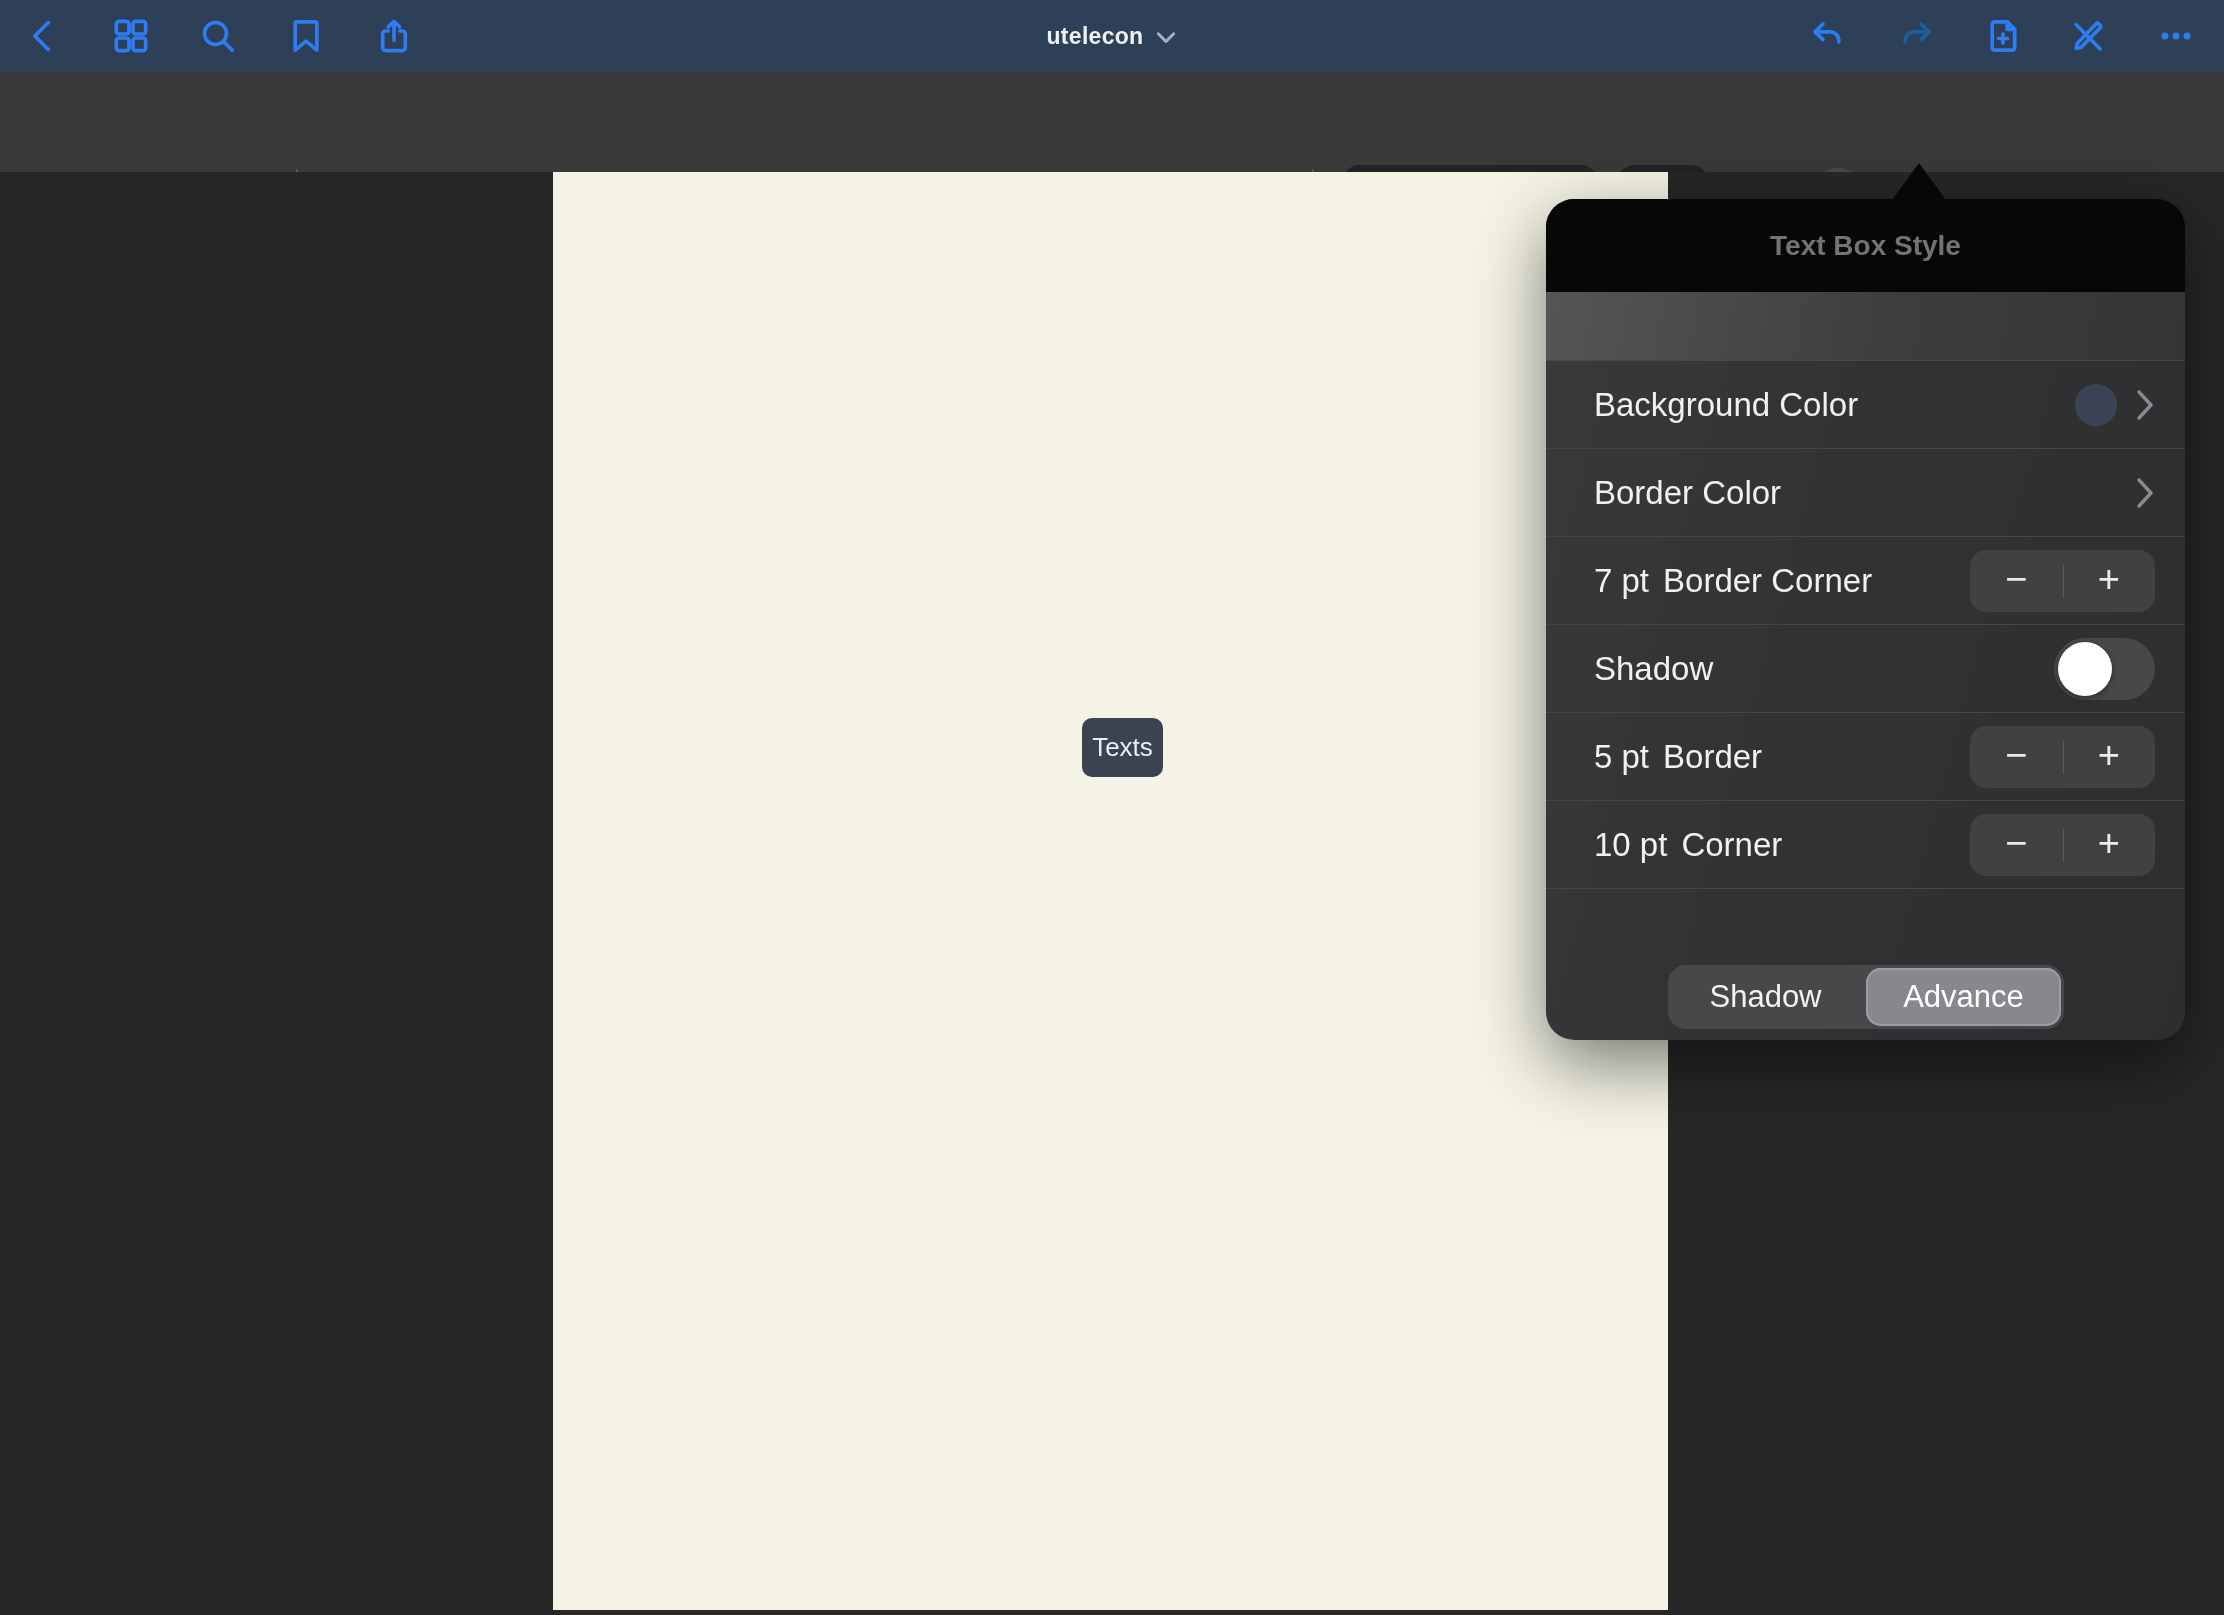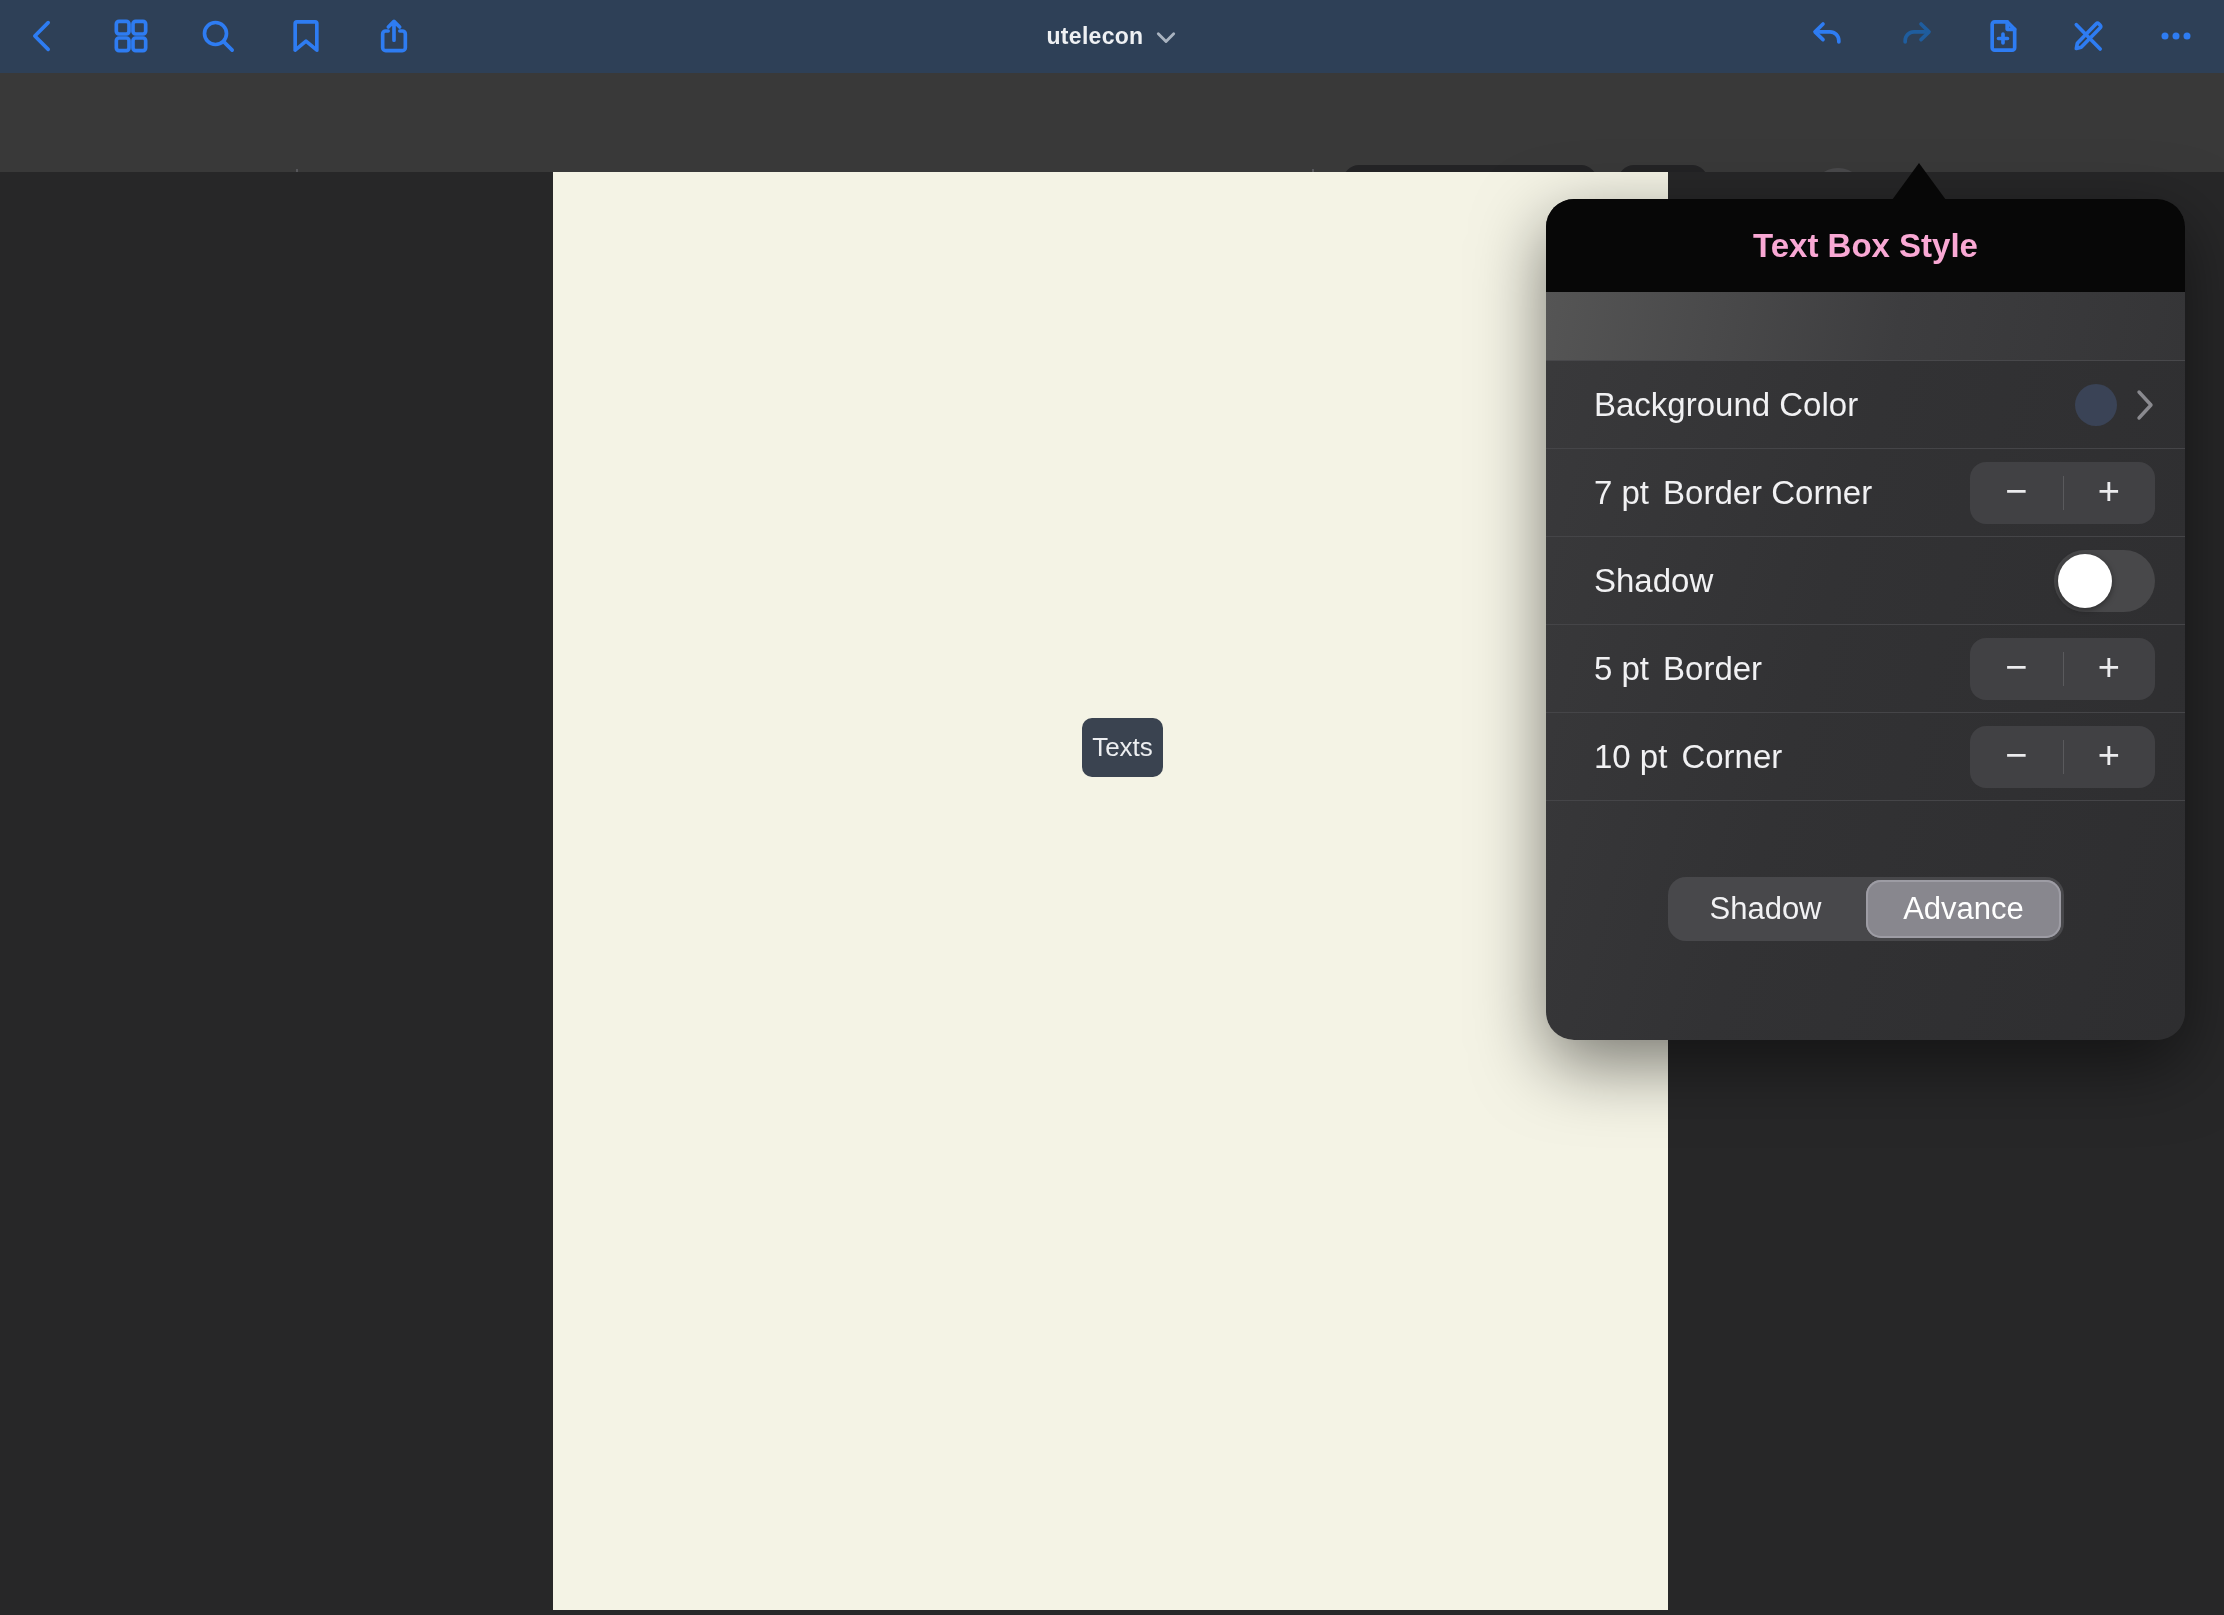--- a/index.html
+++ b/index.html
@@ -55,21 +55,21 @@
 
   
   .popup { position:absolute; left:1546px; top:199px; width:639px; height:841px; border-radius:28px;
            background:linear-gradient(105deg,#3a3a3c 0%,#323234 45%,#2e2e30 100%);
            box-shadow:0 24px 70px rgba(0,0,0,.5); }
   .popup-arrow { position:absolute; left:346px; top:-36px; width:0; height:0;
            border-left:27px solid transparent; border-right:27px solid transparent;
            border-bottom:37px solid #070707; }
   .popup-header { height:93px; background:#070707; border-radius:28px 28px 0 0; display:flex;
            align-items:center; justify-content:center; }
-  .popup-header span { color:#f9a8d4; font-size:33px; font-weight:700; }
+  .popup-header span { color:#737373; font-size:28px; font-weight:700; }
   .popup-band { height:69px; background:linear-gradient(100deg,#555555 0%,#3d3d3f 55%,#353537 100%);
            border-bottom:1px solid #48484b; }
   .prow { height:88px; margin:0; display:flex; align-items:center; padding:0 30px 0 48px;
            border-bottom:1px solid #454548; }
   .prow .val { color:#f1f1f3; font-size:33px; margin-right:14px; }
   .prow .lbl { color:#f1f1f3; font-size:33px; }
   .prow .spacer { flex:1; }
   .swatch { width:42px; height:42px; border-radius:50%; background:#3a4356; margin-right:18px; }
   .chev svg { width:20px; height:34px; display:block; }
   .stepper { width:185px; height:62px; background:#414144; border-radius:16px; display:flex;
@@ -305,20 +305,29 @@
       <span class="lbl">Background Color</span>
       <span class="spacer"></span>
       <div class="swatch"></div>
       <span class="chev">
         <svg viewBox="0 0 20 34">
             <path d="M4 4 L16 17 L4 30" fill="none" stroke="#8a8a8f" stroke-width="3.4" stroke-linecap="round" stroke-linejoin="round"></path>
           </svg>
       </span>
     </div>
 
+    <div class="prow">
+      <span class="lbl">Border Color</span>
+      <span class="spacer"></span>
+      <span class="chev">
+        <svg viewBox="0 0 20 34">
+            <path d="M4 4 L16 17 L4 30" fill="none" stroke="#8a8a8f" stroke-width="3.4" stroke-linecap="round" stroke-linejoin="round"></path>
+          </svg>
+      </span>
+    </div>
 
     <div class="prow">
       <span class="val">7 pt</span>
       <span class="lbl">Border Corner</span>
       <span class="spacer"></span>
       <div class="stepper">
         <div class="half">−</div>
         <div class="div"></div>
         <div class="half">+</div>
       </div>

